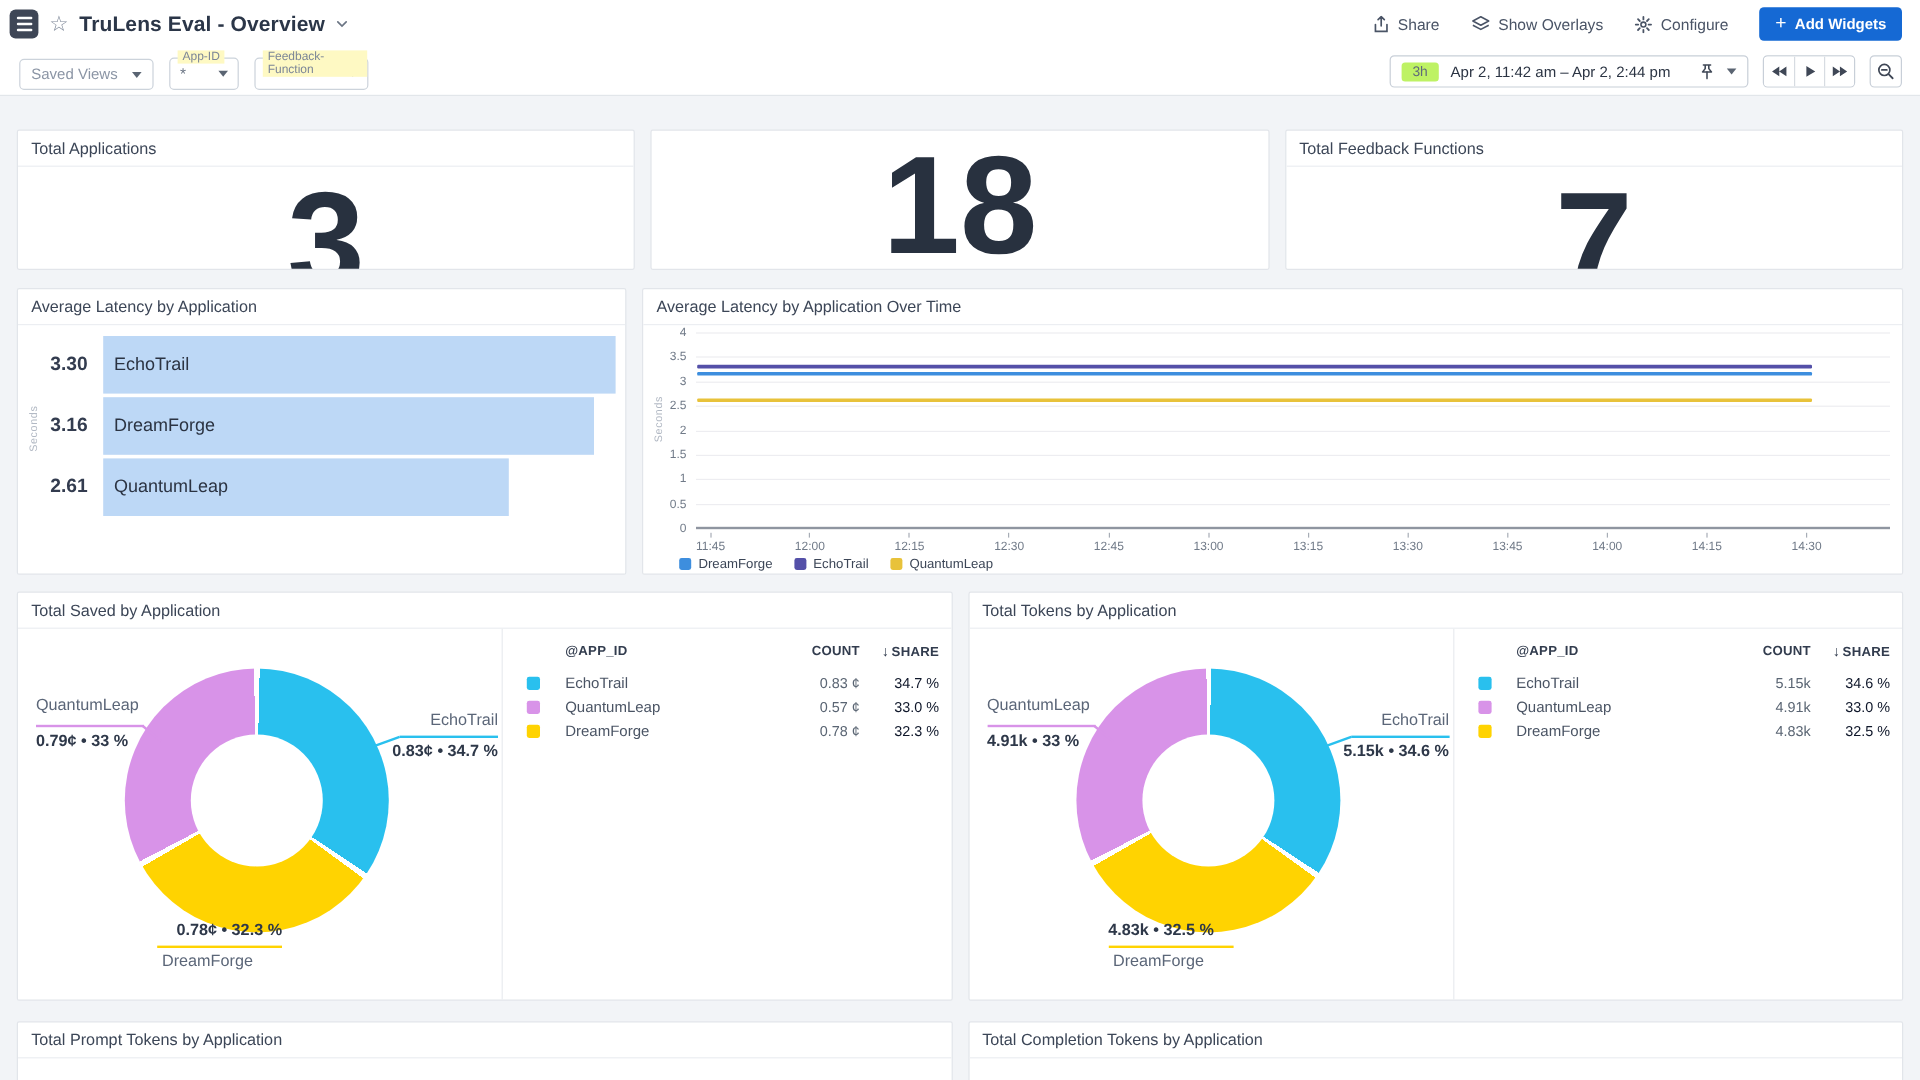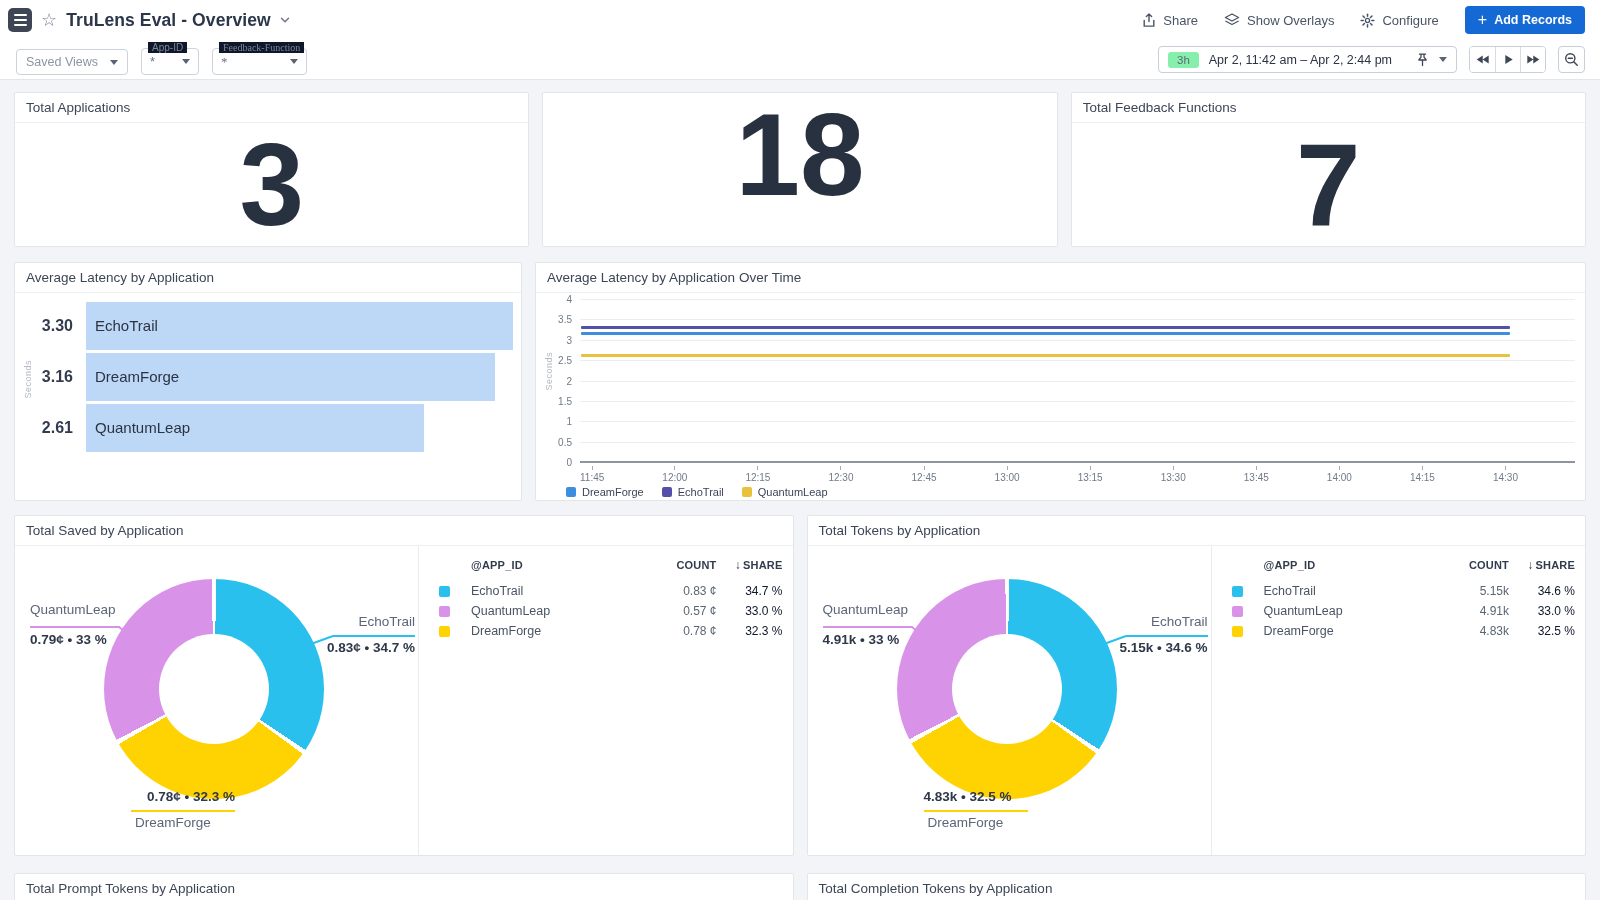--- a/index.html
+++ b/index.html
@@ -29,41 +29,41 @@
              padding:0 15px 0 16px; }
   .tl-left { display:flex; align-items:flex-end; gap:13px; }
   .select-box { height:26px; border:1px solid #ccd3db; border-radius:4px; background:#fff;
                 display:flex; align-items:center; gap:12px; padding:0 9px;
                 font-size:12.5px; color:#8b95a5; cursor:pointer; }
   .caret { width:0; height:0; border-left:4px solid transparent; border-right:4px solid transparent;
            border-top:5px solid #5a6472; }
   .fieldset { position:relative; height:27px; border:1px solid #ccd3db; border-radius:4px;
               background:#fff; display:flex; align-items:center; justify-content:space-between;
               padding:0 8px; cursor:pointer; margin-top:4px; }
-  .fieldset label { position:absolute; top:-7px; left:6px; background:#0f172a; padding:0 4px;
+  .fieldset label { position:absolute; top:-7px; left:6px; background:#fef9c3; padding:0 4px;
                     font-size:10px; color:#7c8697; cursor:pointer; }
   .fieldset .fval { font-size:13px; color:#6b7584; }
-  .fs-app { width:58px; } .fs-fb { width:95px;font-family:Liberation Serif, serif; }
+  .fs-app { width:58px; } .fs-fb { width:95px; }
   .tl-right { display:flex; align-items:center; gap:12px; }
   .timepicker { height:27px; border:1px solid #c8cfd8; border-radius:4px; background:#fff;
                 display:flex; align-items:center; gap:10px; padding:0 9px; cursor:pointer; }
-  .pill { background:#86efac; border-radius:3px; font-size:11.5px; color:#5f6a7a;
+  .pill { background:#bef264; border-radius:3px; font-size:11.5px; color:#5f6a7a;
           padding:2px 9px; }
   .daterange { font-size:12.5px; color:#2b3443; }
   .navgroup { display:flex; border:1px solid #c8cfd8; border-radius:4px; overflow:hidden;
               background:#fff; height:27px; }
   .navgroup button { width:25px; border:none; background:#fff; display:flex; align-items:center;
                      justify-content:center; cursor:pointer; }
   .navgroup button + button { border-left:1px solid #d7dce2; }
   .sq-btn { width:27px; height:27px; border:1px solid #c8cfd8; border-radius:4px; background:#fff;
             display:flex; align-items:center; justify-content:center; cursor:pointer; }
   
   .content { padding:12px 14px 0; }
   .row { display:grid; gap:13px; }
-  .row-stats { grid-template-columns:1fr 1fr 1fr; height:155px; margin-bottom:15px; }
+  .row-stats { grid-template-columns:1fr 1fr 1fr; height:117px; margin-bottom:15px;margin-top:16px; }
   .row-charts { grid-template-columns:508px 1fr; height:239px; margin-bottom:14px; }
   .row-donuts { grid-template-columns:1fr 1fr; height:341px; margin-bottom:17px; }
   .row-bottom { grid-template-columns:1fr 1fr; height:120px; }
   .panel { background:#fff; border:1px solid #e2e5ea; border-radius:2px; overflow:hidden; }
   .ptitle { padding:7px 11px; font-size:13.5px; color:#3c4657; border-bottom:1px solid #eceef2; }
   
   .stat-body { height:124px; display:flex; align-items:center; justify-content:center; }
   .statval { font-size:116px; font-weight:700; color:#28313f; line-height:1; }
   
   .pbody { position:relative; height:210px; }
@@ -168,21 +168,21 @@
               <line x1="11.2" y1="11.2" x2="12.8" y2="12.8"></line>
               <line x1="3.2" y1="12.8" x2="4.8" y2="11.2"></line>
               <line x1="11.2" y1="4.8" x2="12.8" y2="3.2"></line>
             </g>
           </svg>
       </span>
       <span>Configure</span>
     </button>
     <button class="btn-primary">
       <span class="plus">+</span>
-      <span>Add Records</span>
+      <span>Add Widgets</span>
     </button>
   </div>
 </div>
 
 <div class="toolbar">
   <div class="tl-left">
     <div class="select-box">
       <span>Saved Views</span>
       <span class="caret"></span>
     </div>

